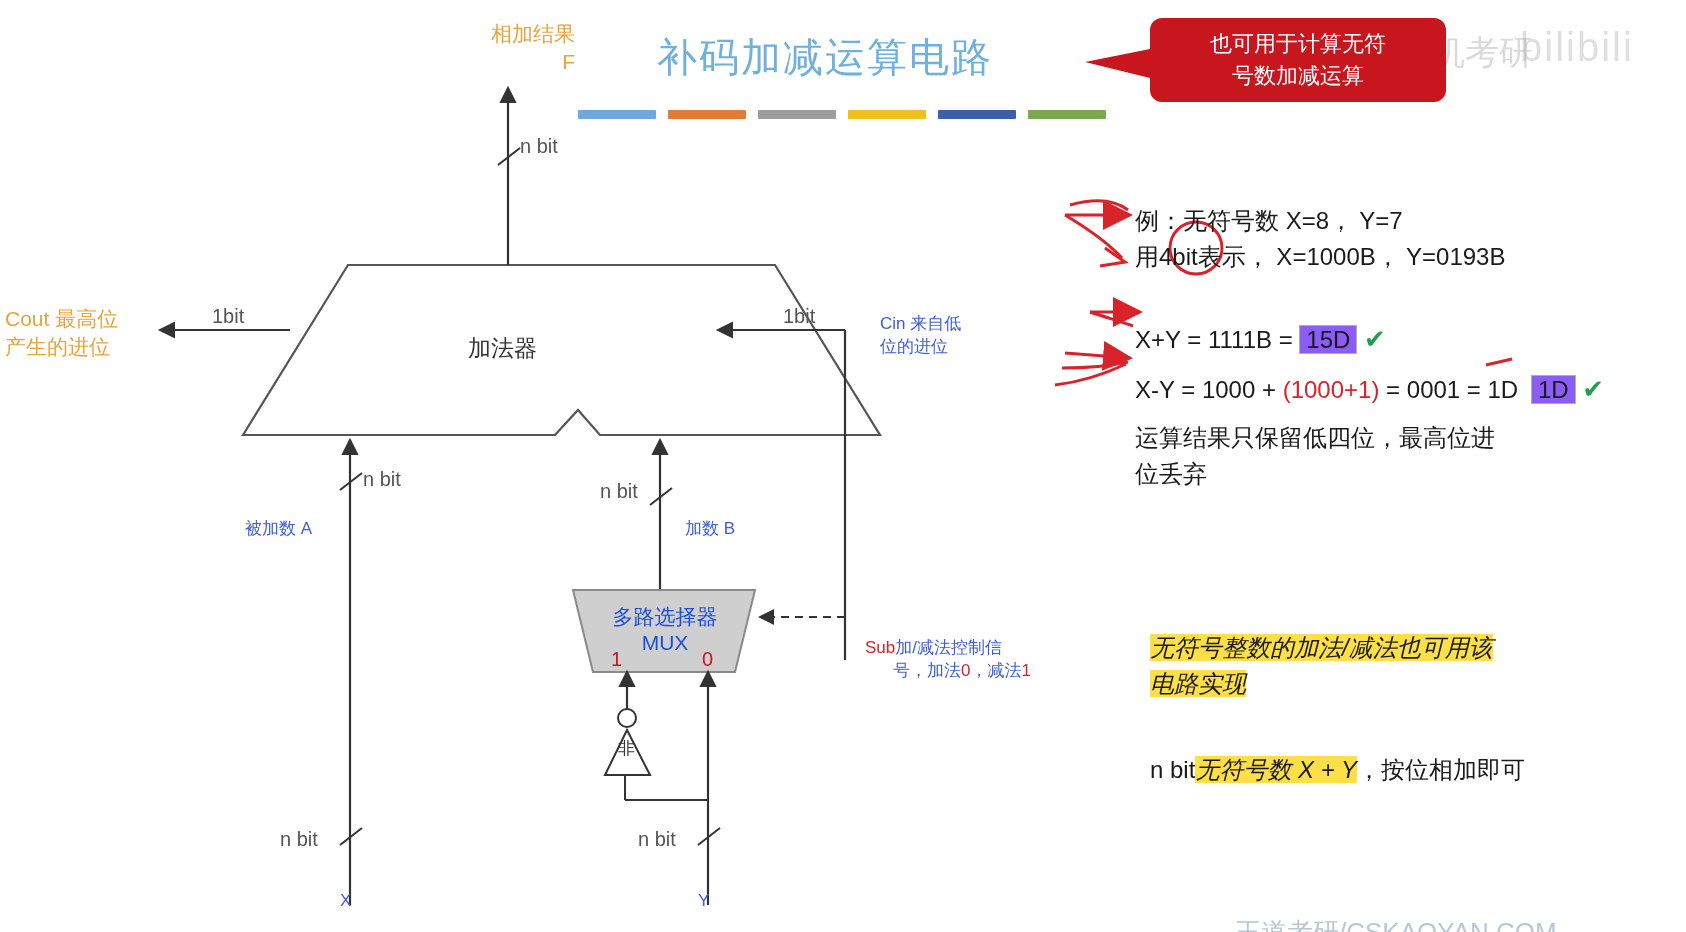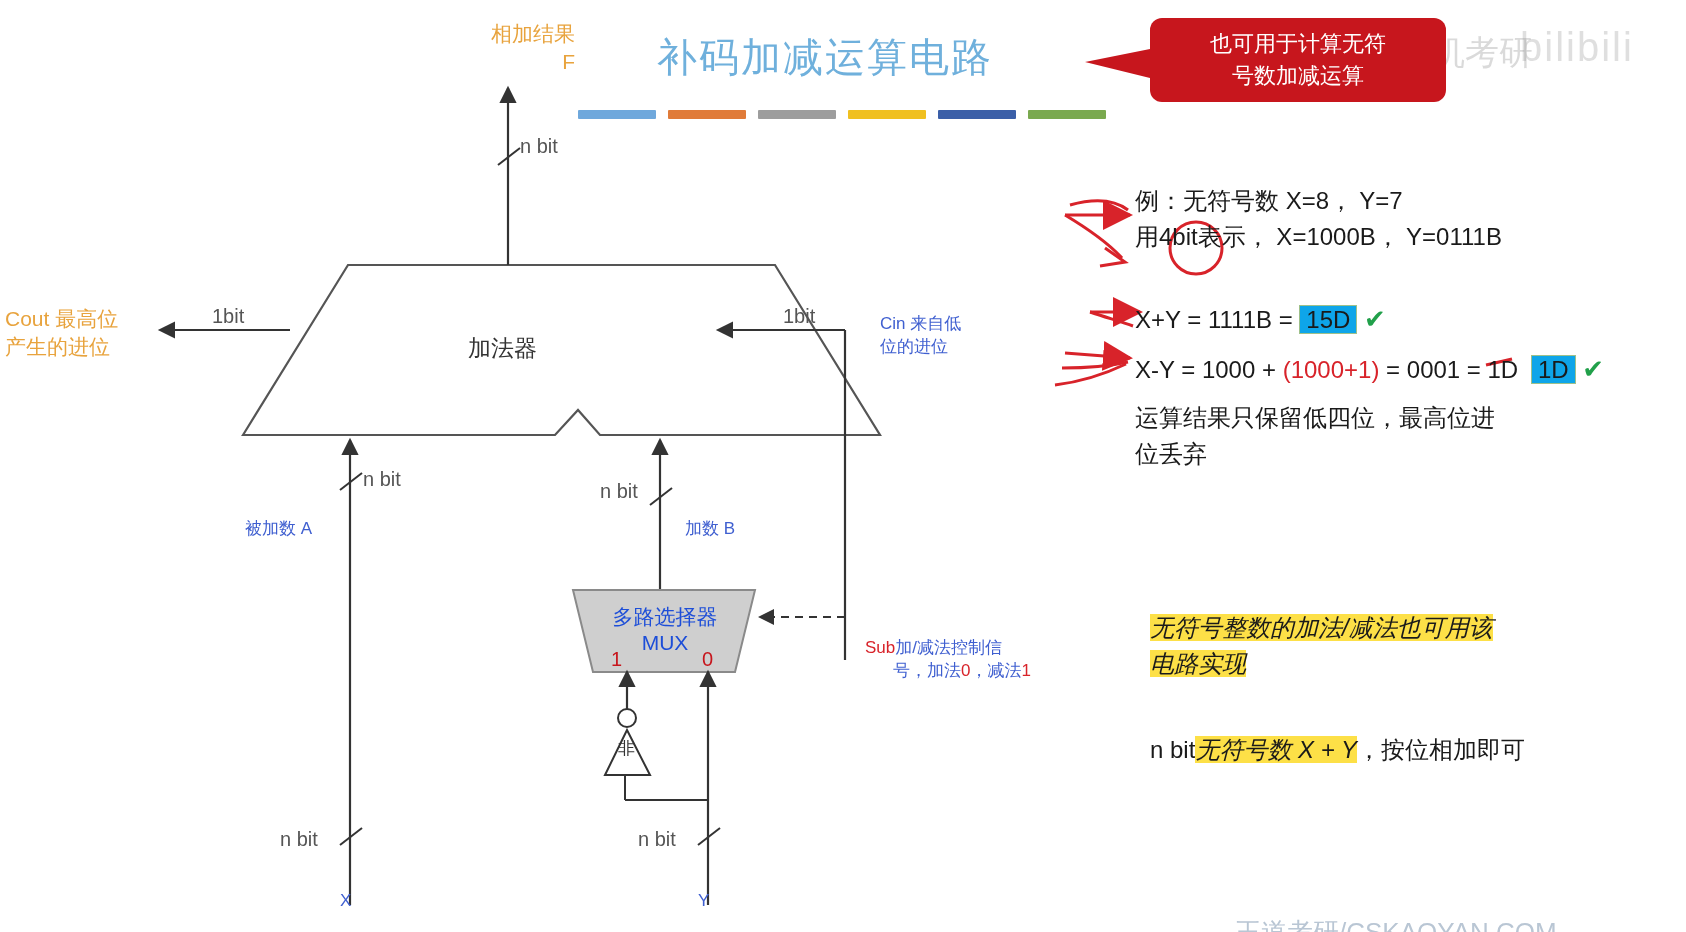--- a/index.html
+++ b/index.html
@@ -64,37 +64,38 @@
     line-height: 1.25;
   }
   .red {
     color: #d8232a;
   }
   .note-black {
     color: #1a1a1a;
     font-size: 24px;
     line-height: 1.5;
     white-space: nowrap;
+    margin-top: 20px;
   }
   .callout {
     background: #c7161d;
     color: #ffffff;
     font-size: 22px;
     border-radius: 12px;
     padding: 10px 18px;
     text-align: center;
     line-height: 1.45;
     white-space: nowrap;
   }
   .hl-yellow {
     background: #fde047;
     font-style: italic;
   }
   .hl-green-box {
-    background: #0ea5e9;
+    background: #8b5cf6;
     border: 1px solid #9ec08a;
     padding: 0 6px;
   }
   .check {
     color: #21a04a;
     font-size: 26px;
   }
   .wm {
     color: rgba(150,150,150,0.35);
     font-size: 34px;
@@ -254,21 +255,21 @@
 
   <div class="abs lbl-gray" style="left:280px; top:828px;">n bit</div>
   <div class="abs lbl-gray" style="left:638px; top:828px;">n bit</div>
 
   <div class="abs lbl-blue" style="left:340px; top:890px;">X</div>
   <div class="abs lbl-blue" style="left:698px; top:890px;">Y</div>
 
   <div class="abs note-black" style="left:1135px; top:183px;">
     <div>例：无符号数 X=8， Y=7</div>
     <div>
-      <span>用</span><span>4bit</span><span>表示， X=1000B， Y=0111B</span>
+      <span>用</span><span>4bit</span><span>表示， X=1000B， Y=0193B</span>
     </div>
   </div>
 
   <div class="abs note-black" style="left:1135px; top:300px;">
     <span>X+Y = 1111B  = </span><span class="hl-green-box">15D</span>
     <span class="check">✔</span>
   </div>
 
   <div class="abs note-black" style="left:1135px; top:350px;">
     <span>X-Y = 1000 + </span><span class="red">(1000+1)</span><span> = </span><span>0001 = 1D</span>

